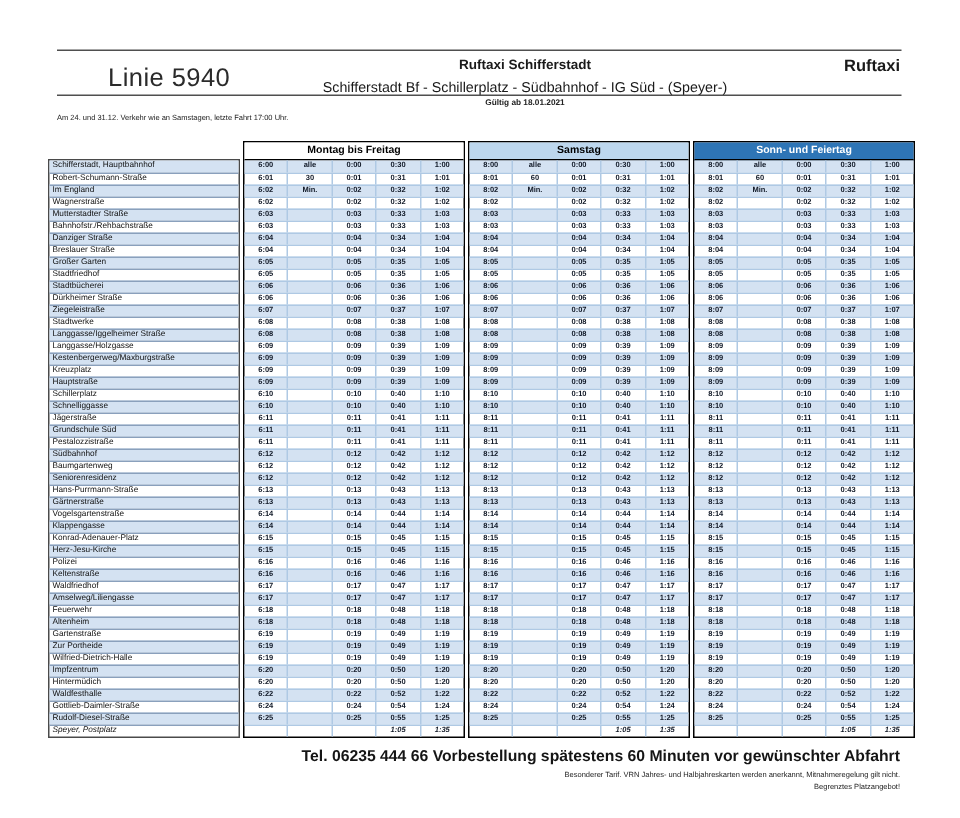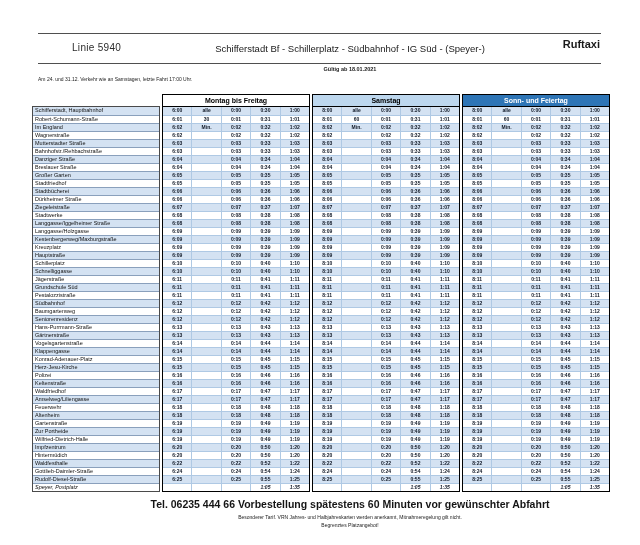--- a/index.html
+++ b/index.html
@@ -6,21 +6,21 @@
   body{
     width:640px;height:545px;position:relative;overflow:hidden;
     background:#ffffff;color:#1a1a1a;
     font-family:"Liberation Sans", sans-serif;
     -webkit-font-smoothing:antialiased;
   }
   .rule{position:absolute;left:38px;width:563px;height:0;border-top:1.4px solid #4f4f4f;}
   #rule-top{top:33px;}
   #rule-mid{top:63px;}
 
-  .linie{position:absolute;left:72px;top:42px;font-size:10px;color:#2b2b2b;letter-spacing:.3px;}
+  .linie{position:absolute;left:72px;top:42px;font-size:17px;color:#2b2b2b;letter-spacing:.3px;}
   .headc{position:absolute;left:100px;right:40px;top:38px;text-align:center;}
   .headc .t1{font-size:9px;font-weight:bold;}
   .headc .t2{font-size:9.5px;font-weight:normal;margin-top:5px;white-space:nowrap;}
   .brand{position:absolute;right:40px;top:38px;font-size:11px;font-weight:bold;margin-left:44px;}
   .valid{position:absolute;left:100px;right:40px;top:66px;text-align:center;font-size:5.5px;font-weight:bold;color:#222;}
   .note{position:absolute;left:38px;top:76px;font-size:5px;color:#222;}
 
   .timetable{position:absolute;left:32px;top:94px;display:flex;gap:2px;}
   .stopcol{width:128px;flex:0 0 128px;}
   .stopcol-spacer{height:12px;}
@@ -41,33 +41,34 @@
   }
   .sec-row{display:flex;height:8px;box-sizing:border-box;border-top:1px solid #AFC9E4;}
   .sec-row.r0{border-top:none;}
   .sec-cell{
     flex:1 1 0;text-align:center;font-size:5px;line-height:7px;font-weight:bold;
     border-left:1px solid #AFC9E4;box-sizing:border-box;overflow:hidden;color:#101826;
   }
   .sec-cell:first-child{border-left:none;}
   .sec-row.it .sec-cell{font-weight:bold;font-style:italic;}
 
-  .footer{position:absolute;left:100px;right:40px;top:498px;text-align:center;}
+  .footer{position:absolute;left:100px;right:40px;top:498px;text-align:right;}
   .footer .tel{font-size:10.5px;font-weight:bold;color:#151515;}
   .footer .f2{font-size:5px;margin-top:4px;color:#222;}
   .footer .f3{font-size:5px;margin-top:2px;color:#222;}
 </style>
 </head>
 <body>
 
 <div class="rule" id="rule-top"></div>
 
 <div class="linie">Linie 5940</div>
 
 <div class="headc">
+  <div class="t1">Ruftaxi Schifferstadt</div>
   <div class="t2">Schifferstadt Bf - Schillerplatz - Südbahnhof - IG Süd - (Speyer-)</div>
 </div>
 
 <div class="brand">Ruftaxi</div>
 
 <div class="rule" id="rule-mid"></div>
 
 <div class="valid">Gültig ab 18.01.2021</div>
 
 <div class="note">Am 24. und 31.12. Verkehr wie an Samstagen, letzte Fahrt 17:00 Uhr.</div>

